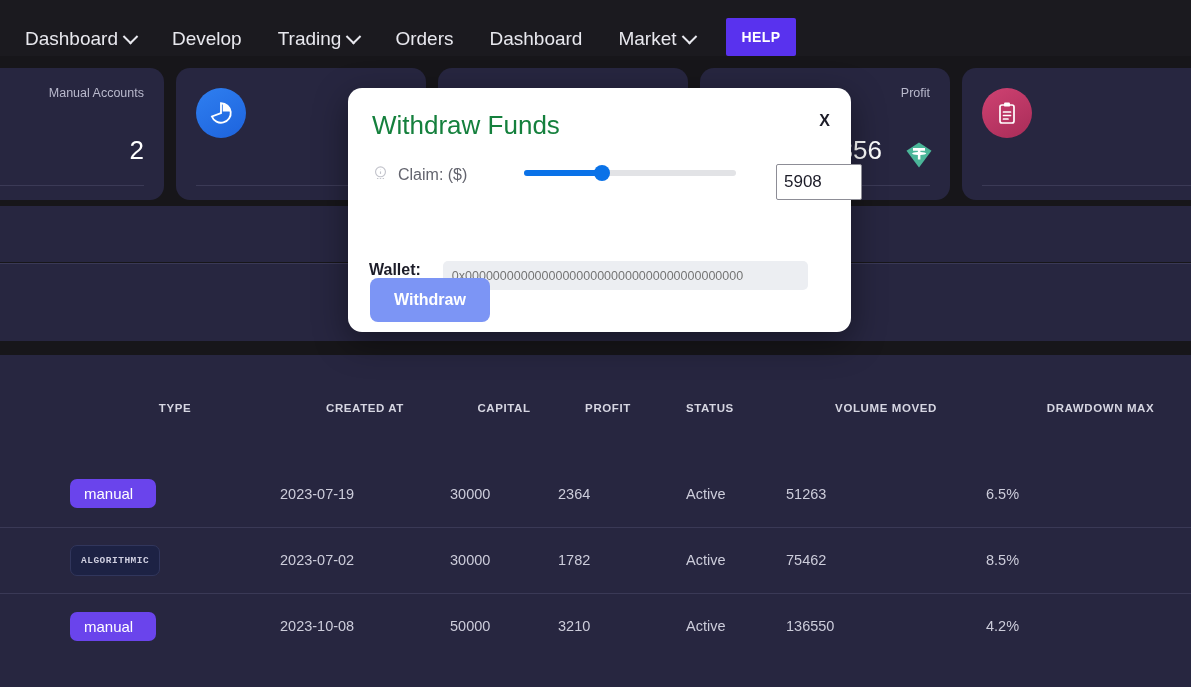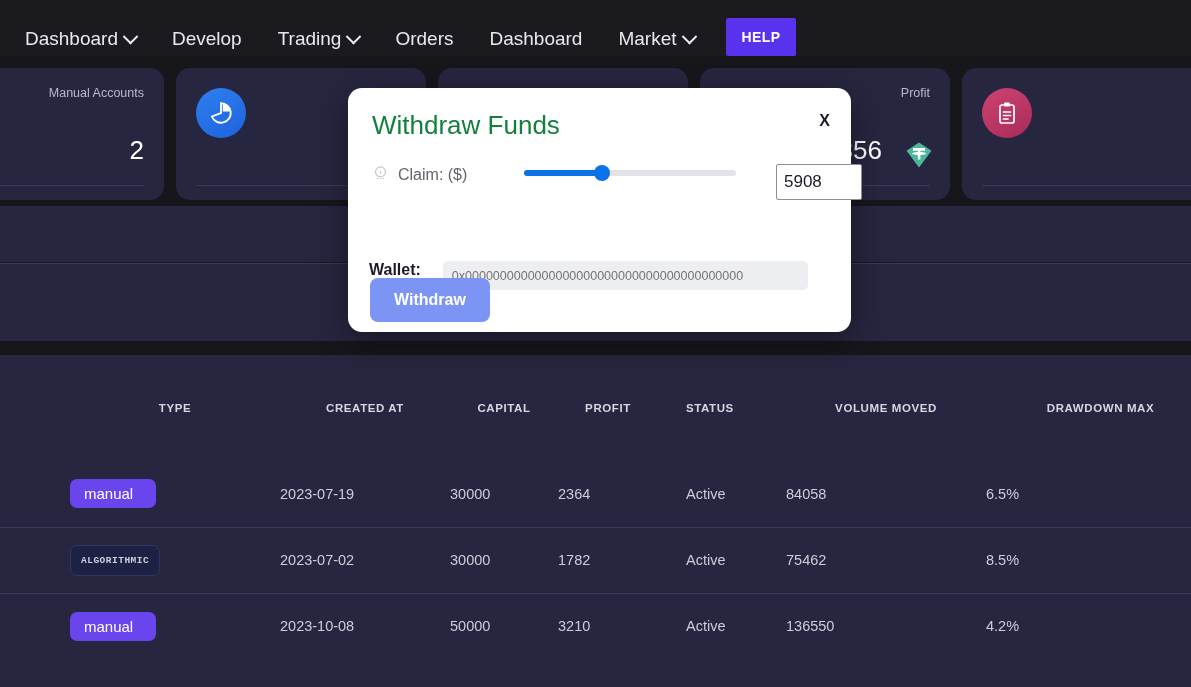--- a/index.html
+++ b/index.html
@@ -347,21 +347,21 @@
       <tbody>
         <tr>
           <td></td>
           <td>
             <span class="tag tag-manual">manual</span>
           </td>
           <td>2023-07-19</td>
           <td>30000</td>
           <td>2364</td>
           <td class="status-cell">Active</td>
-          <td>84058</td>
+          <td>51263</td>
           <td>6.5%</td>
         </tr>
         <tr>
           <td></td>
           <td>
             <span class="tag tag-algorithmic">ALGORITHMIC</span>
           </td>
           <td>2023-07-02</td>
           <td>30000</td>
           <td>1782</td>

